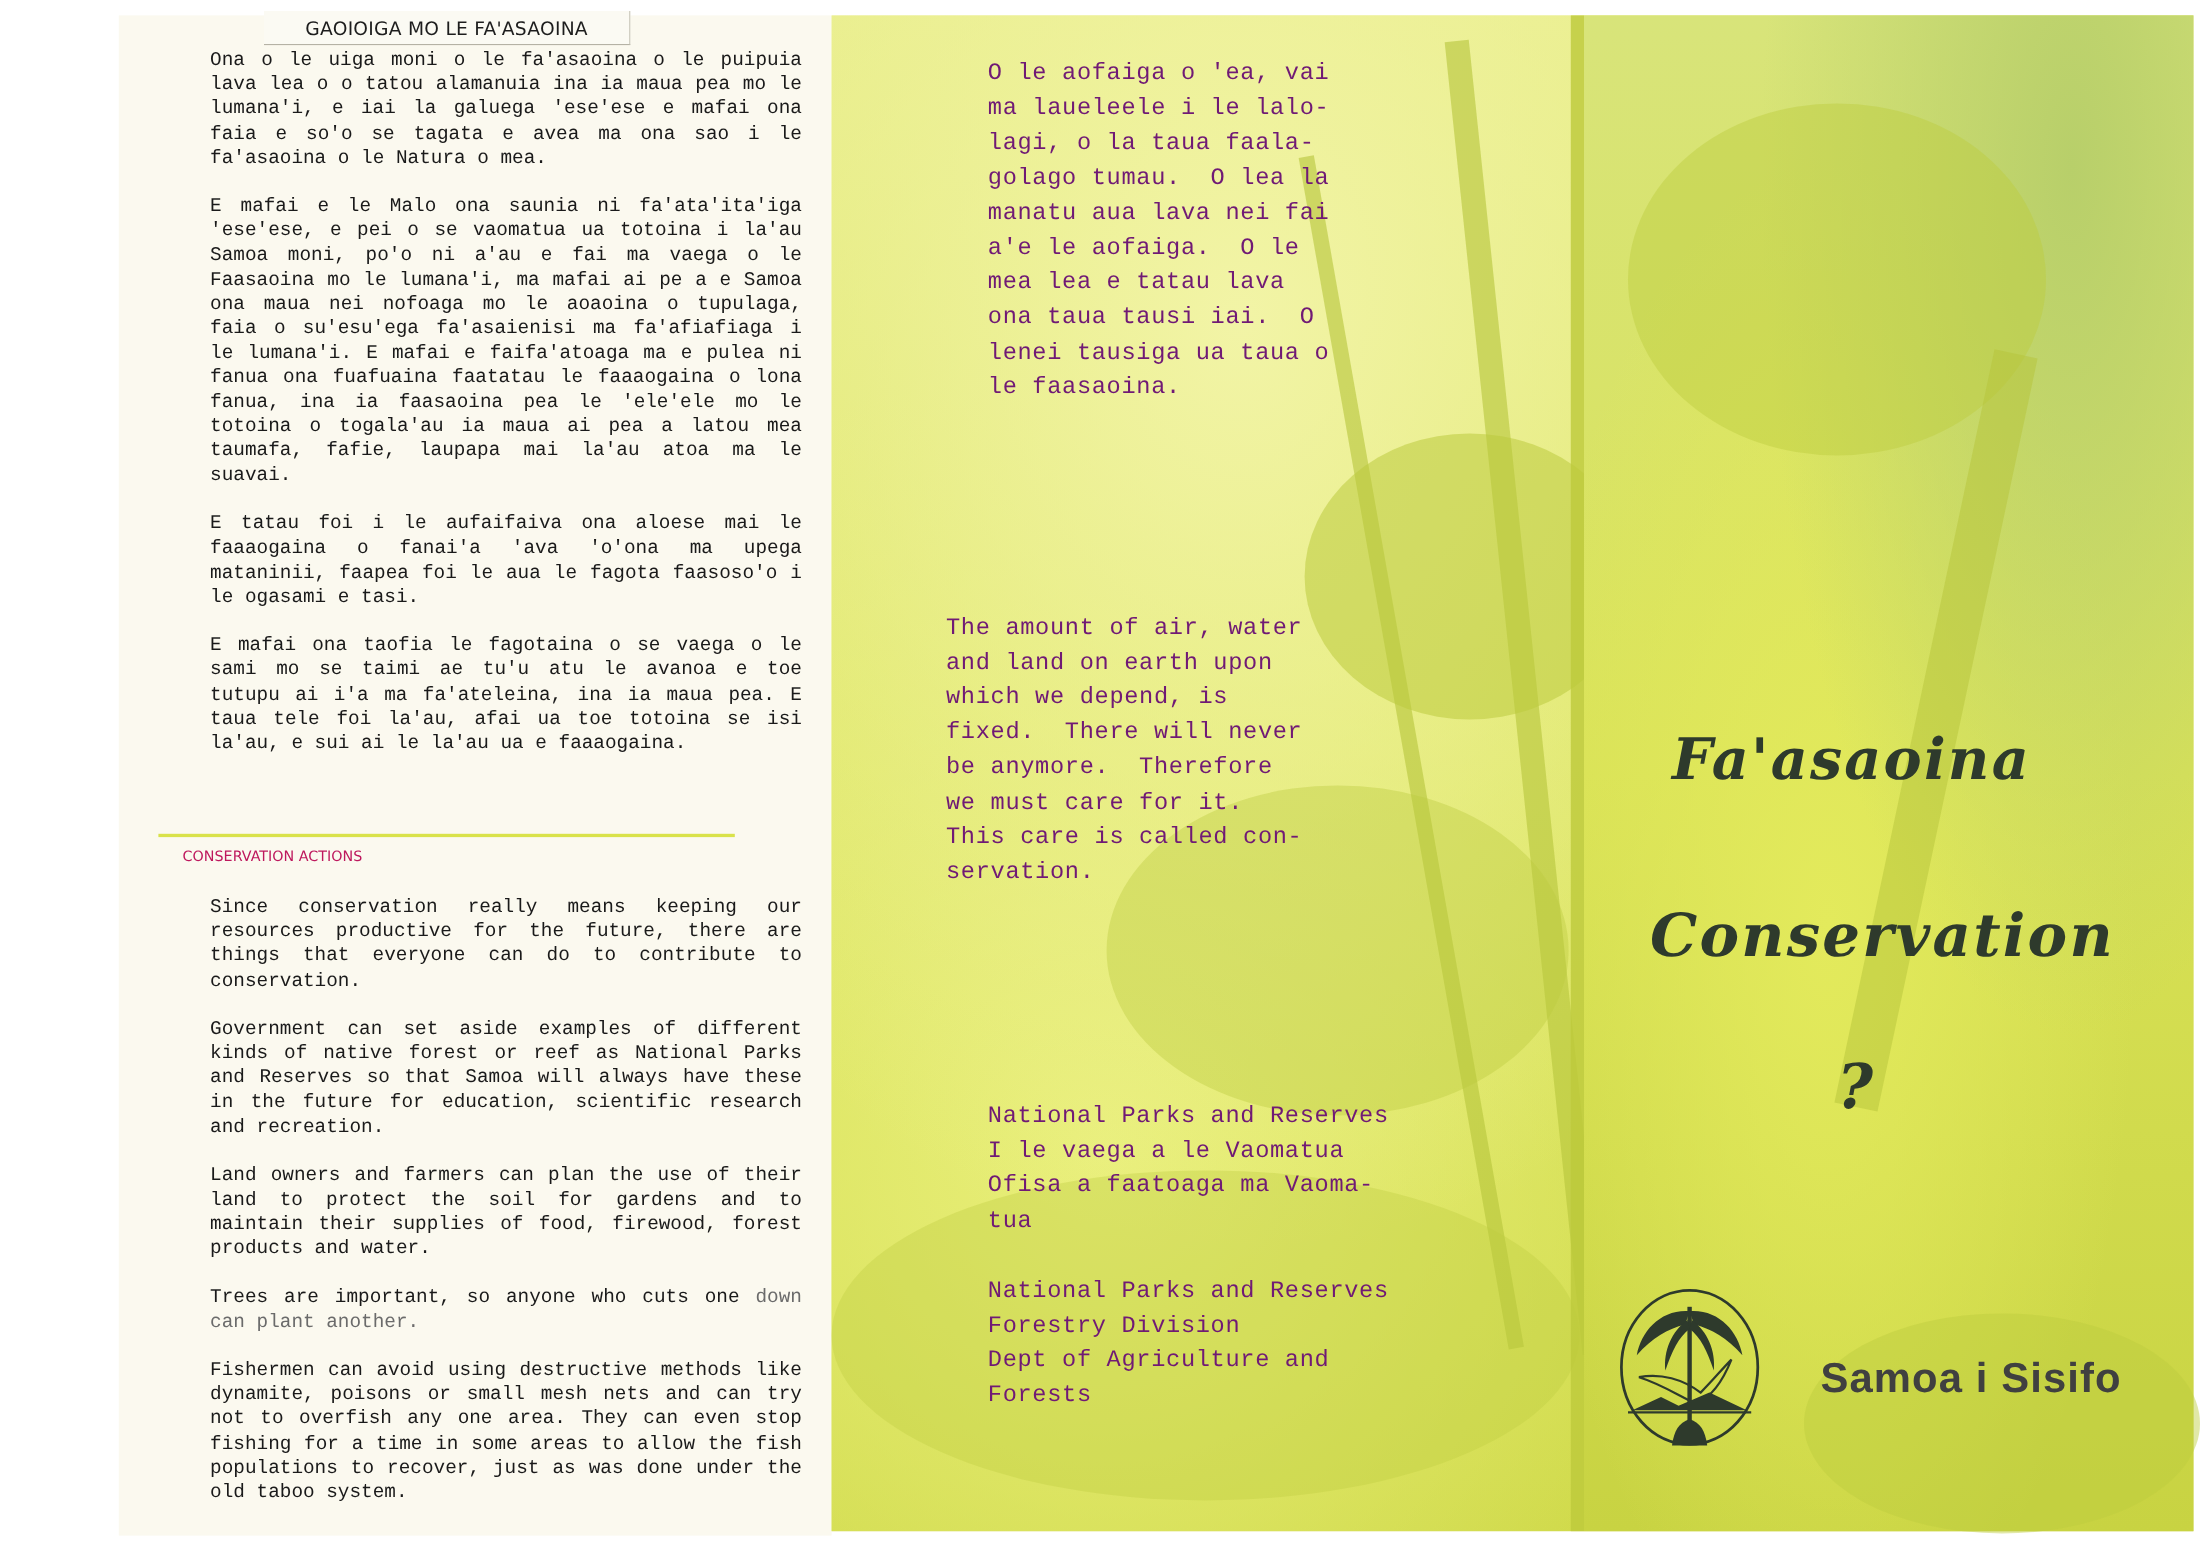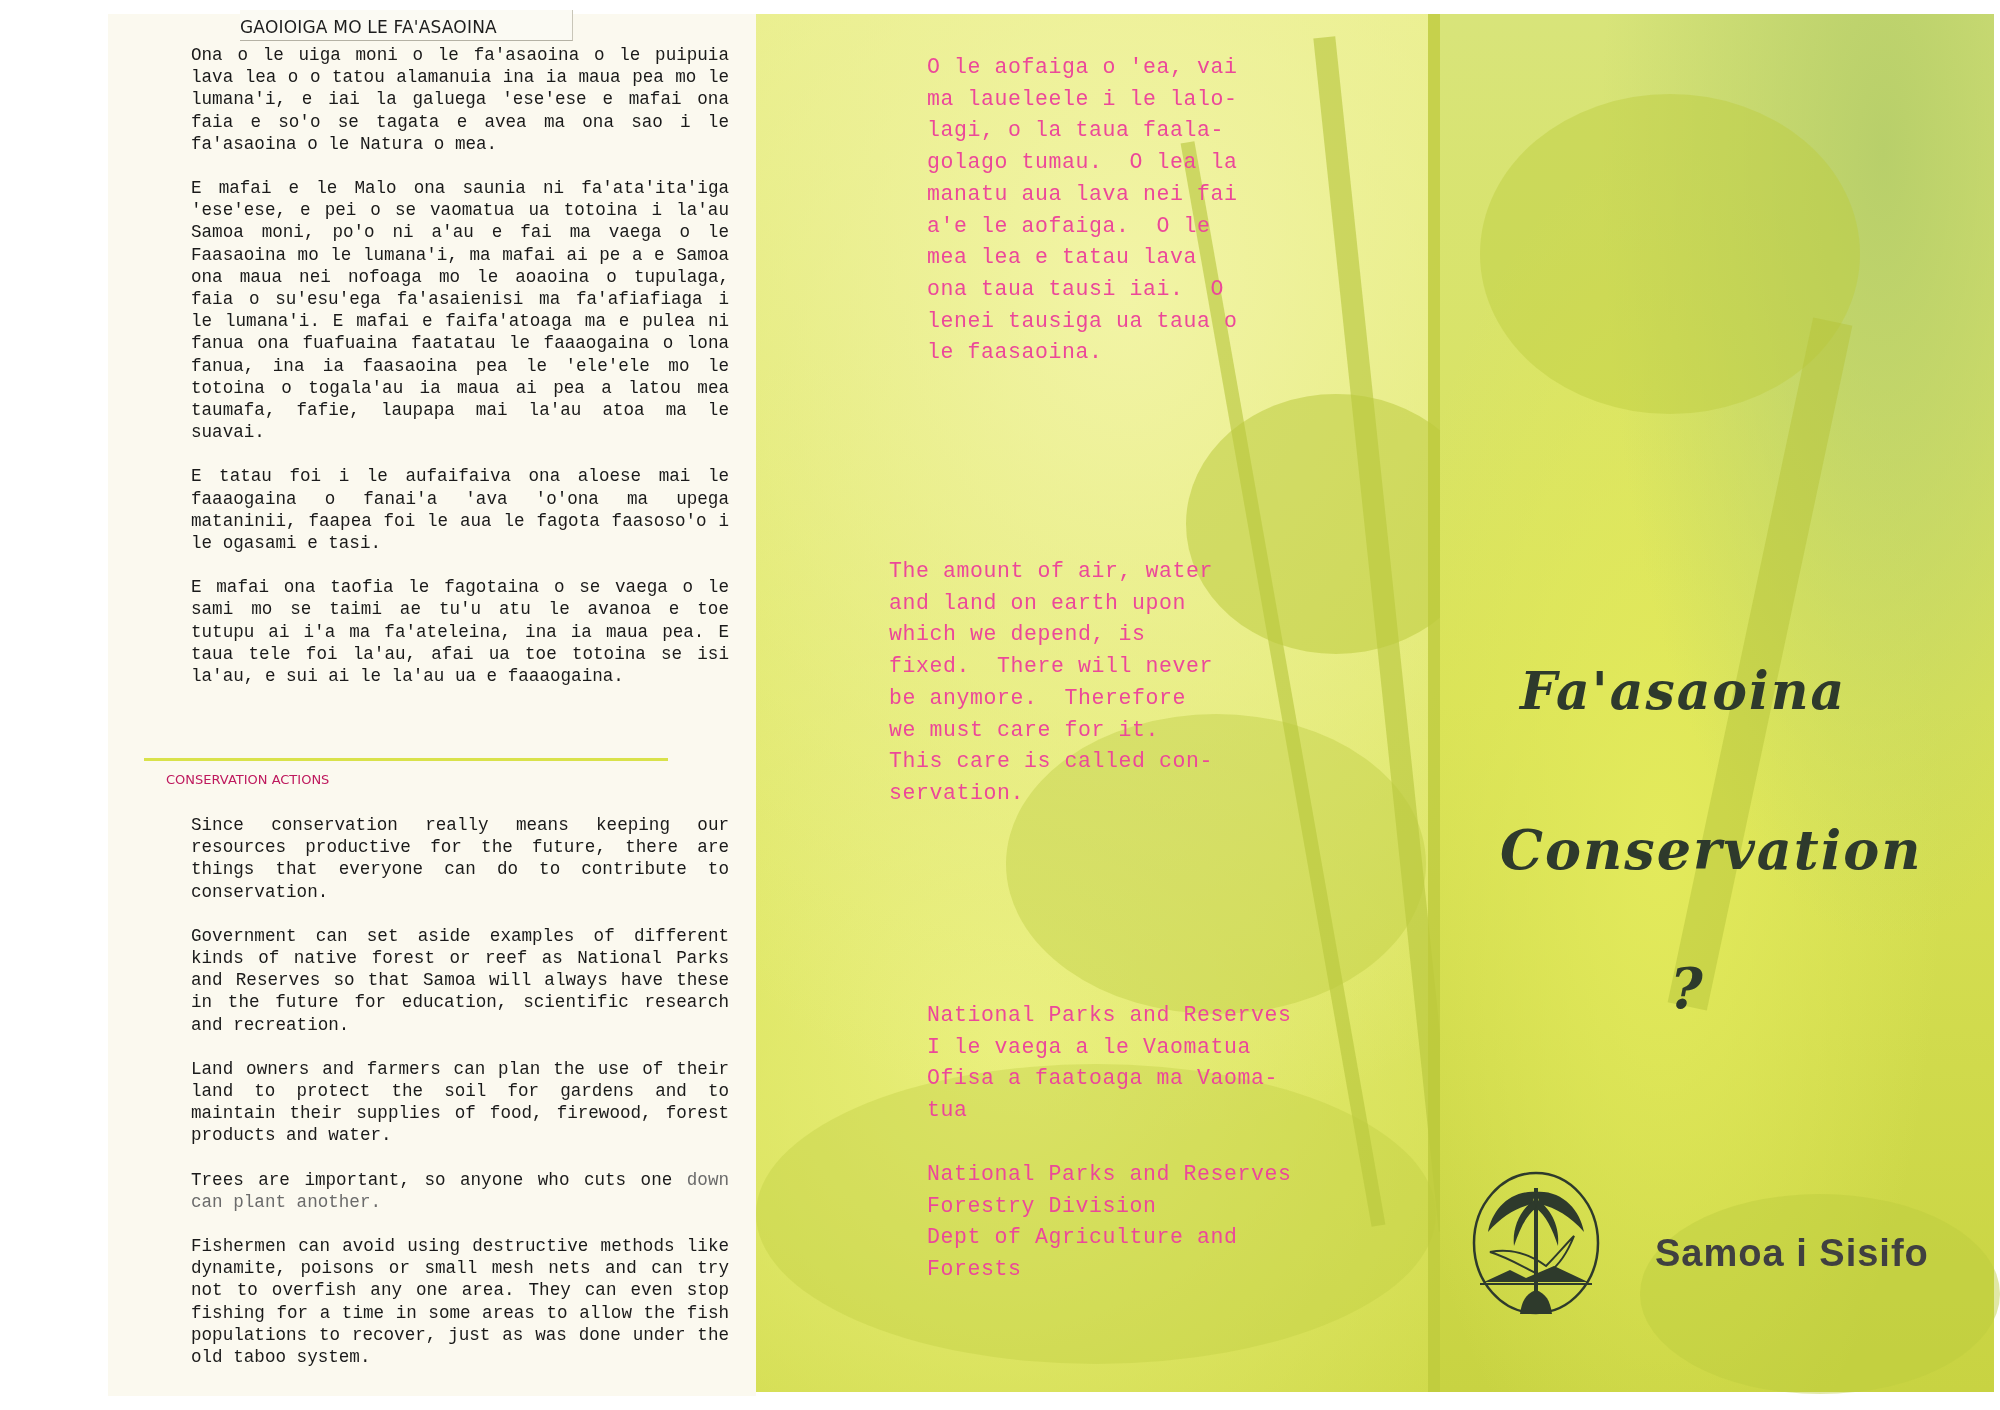--- a/index.html
+++ b/index.html
@@ -8,21 +8,21 @@
   }
   .sheet-left {
     position: absolute; left: 108px; top: 14px; width: 648px; height: 1382px;
     background: #fbf9ef;
   }
   .header-label {
     position: absolute; left: 240px; top: 10px; width: 332px; height: 30px;
     border-bottom: 1px solid #b5b2a5; border-right: 1px solid #c9c6b8;
     background: #fbfaf3;
     font-family: "DejaVu Sans", sans-serif; font-size: 17px; color: #1d1d1d;
-    line-height: 34px; letter-spacing: 0.2px;
+    text-align: center; line-height: 34px; letter-spacing: 0.2px;
   }
   .col-left {
     position: absolute; left: 166px; top: 44px; width: 538px;
     font-family: "Liberation Mono", monospace; font-size: 17.6px; line-height: 22.2px;
     color: #1a1a1a; text-align: justify; margin-left: 25px;
   }
   .col-left p { margin: 0 0 22px 0; }
   .divider {
     position: absolute; left: 144px; top: 758px; width: 524px; height: 3px;
     background: #d9e24a;
@@ -52,23 +52,22 @@
       radial-gradient(ellipse at 40% 60%, #e3ea5c 0%, rgba(227,234,92,0) 60%),
       linear-gradient(180deg, #d8e47a 0%, #d9e257 50%, #c8d342 100%);
   }
   .tree {
     position: absolute; border-radius: 50%; background: #bccb3e; opacity: 0.55;
   }
   .trunk { position: absolute; background: #b6c43a; opacity: 0.6; }
 
   .mono-block {
     position: absolute; font-family: "Liberation Mono", monospace;
-    font-size: 21.5px; line-height: 31.7px; color: #ec4899; white-space: pre;
+    font-size: 21.5px; line-height: 31.7px; color: #701a75; white-space: pre;
     letter-spacing: 0.6px;
-    margin-left: 29px;
   }
   .title-fa, .title-cons {
     position: absolute; font-family: "DejaVu Serif", serif; font-weight: bold;
     font-style: italic; color: #2e3a2c; letter-spacing: 2px;
   }
   .title-fa { left: 1520px; top: 660px; font-size: 52px; text-align: right; }
   .title-cons { left: 1500px; top: 818px; font-size: 54px; }
   .qmark {
     position: absolute; left: 1670px; top: 955px; font-family: "DejaVu Serif", serif;
     font-weight: bold; font-style: italic; font-size: 56px; color: #2e3a2c;

